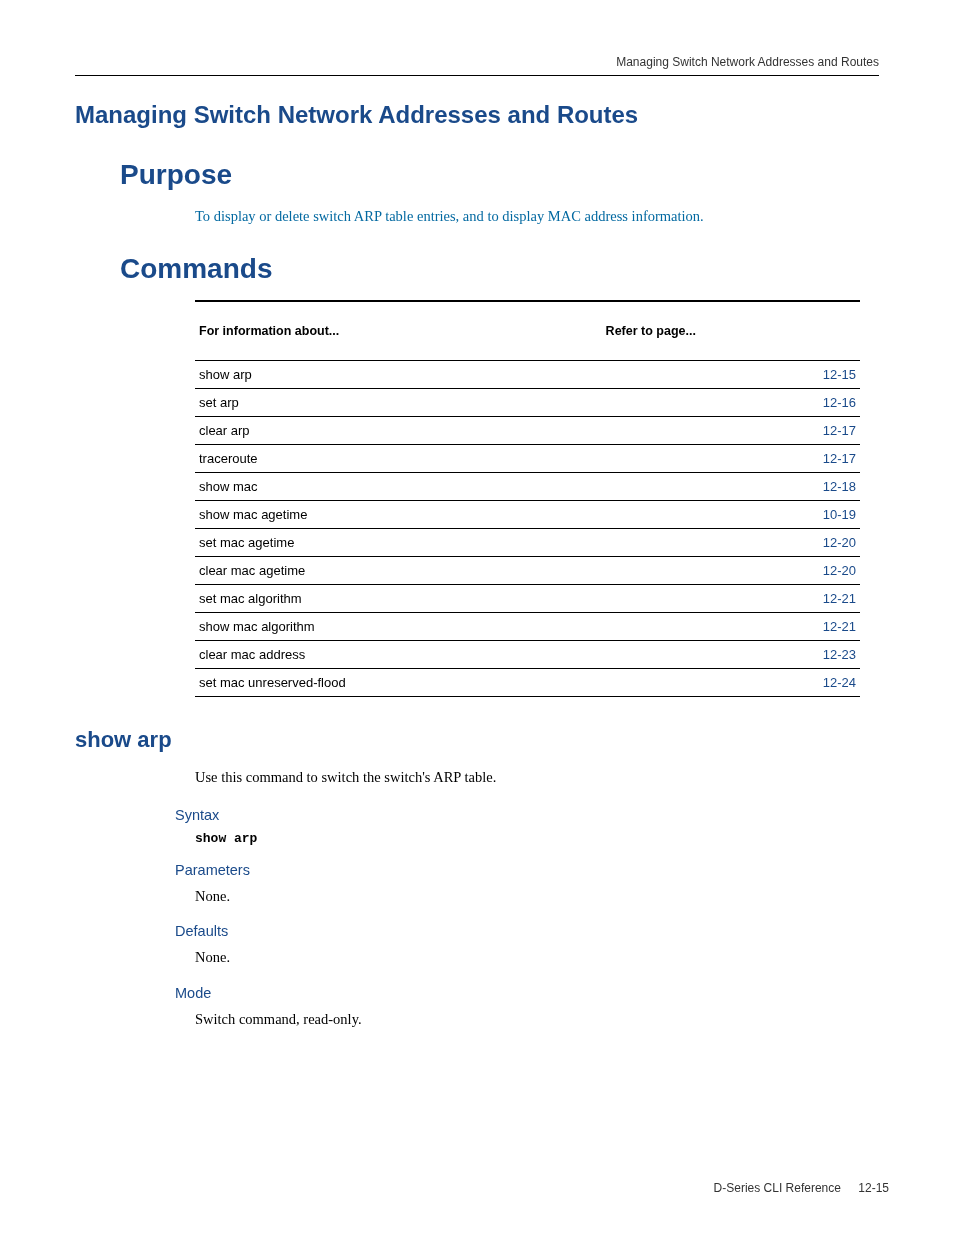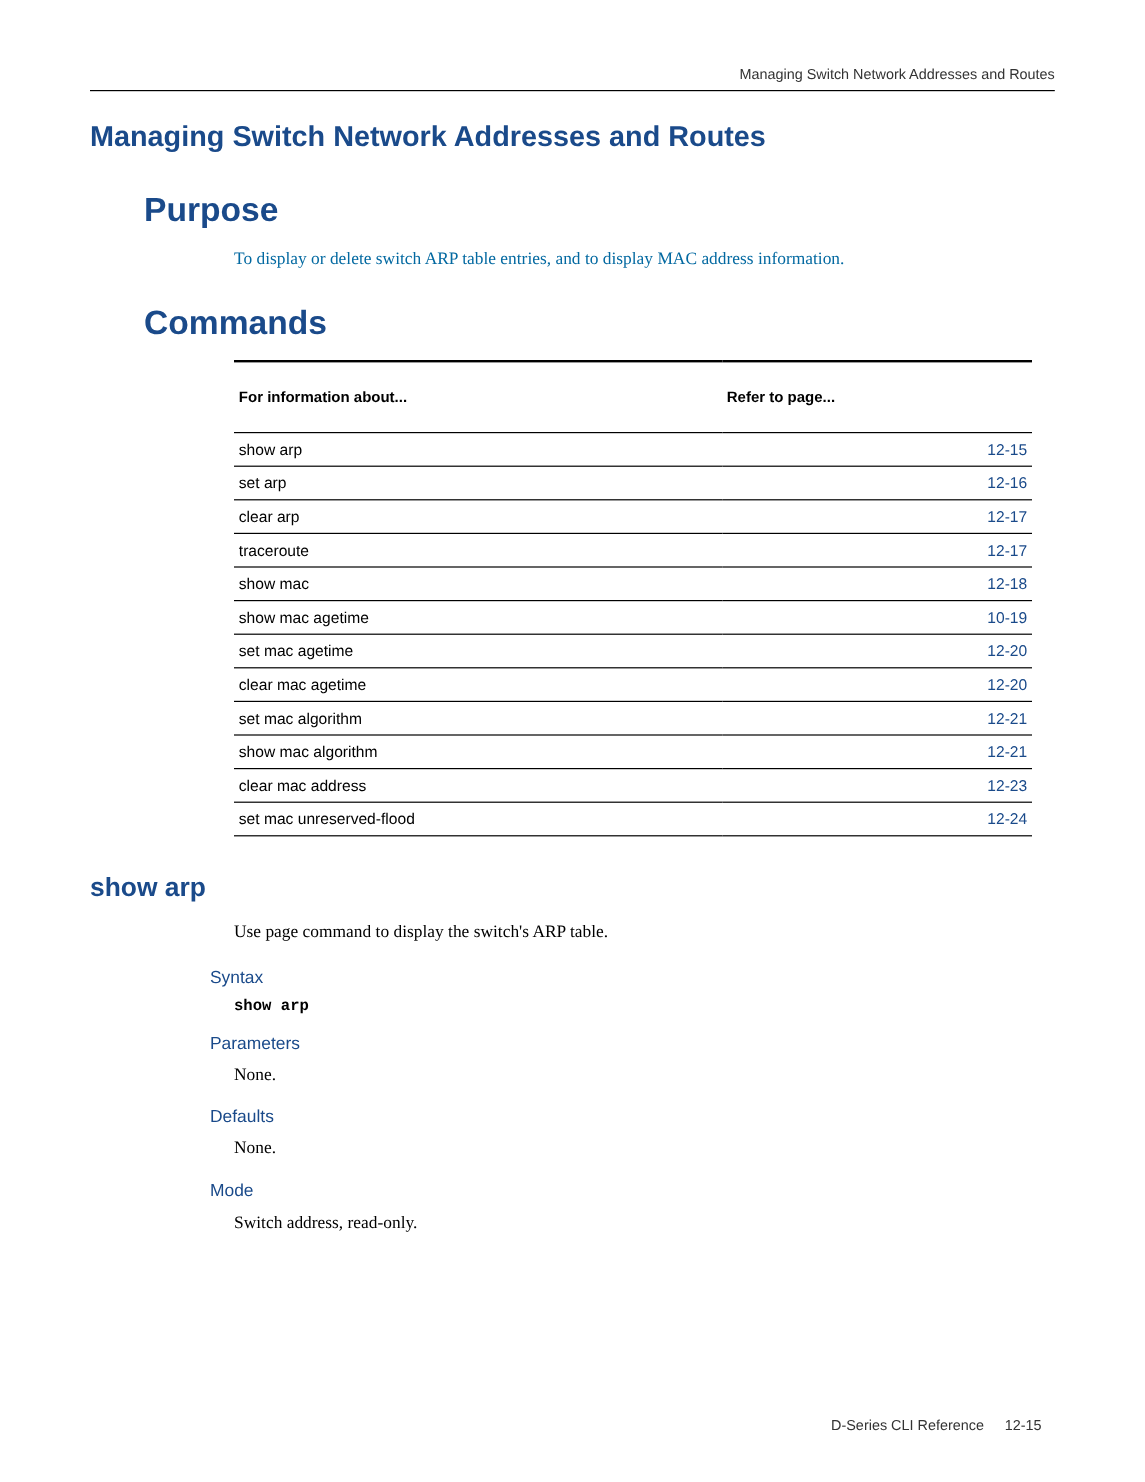--- a/index.html
+++ b/index.html
@@ -110,21 +110,21 @@
     }
     .command-table tbody tr:last-child td {
       border-bottom: 1.5px solid #000;
     }
     .page-link {
       color: #1a4a8a;
     }
     .footer {
       position: absolute;
       bottom: 40px;
-      right: 86px;
+      right: 65px;
       font-size: 12px;
       color: #333;
     }
     .footer .pagenum {
       margin-left: 14px;
     }
   </style>
 </head>
 <body>
 
@@ -192,30 +192,30 @@
         <td><span class="page-link">12-23</span></td>
       </tr>
       <tr>
         <td>set mac unreserved-flood</td>
         <td><span class="page-link">12-24</span></td>
       </tr>
     </tbody>
 </table>
 
 <h2 class="command-heading">show arp</h2>
-<p class="sub-body" style="margin-bottom:18px;">Use page command to display the switch's ARP table.</p>
+<p class="sub-body" style="margin-bottom:18px;">Use this command to switch the switch's ARP table.</p>
 
 <h3 class="subheading">Syntax</h3>
 <code class="syntax">show arp</code>
 
 <h3 class="subheading">Parameters</h3>
 <p class="sub-body">None.</p>
 
 <h3 class="subheading">Defaults</h3>
 <p class="sub-body">None.</p>
 
 <h3 class="subheading">Mode</h3>
-<p class="sub-body">Switch address, read-only.</p>
+<p class="sub-body">Switch command, read-only.</p>
 
 <div class="footer">
   <span>D-Series CLI Reference</span>
   <span class="pagenum">12-15</span>
 </div>
 
 </body></html>

